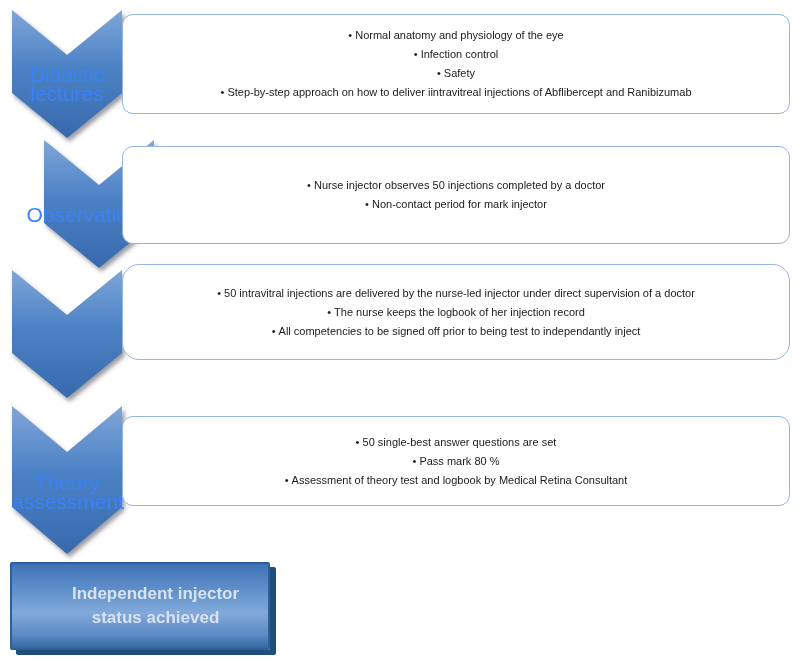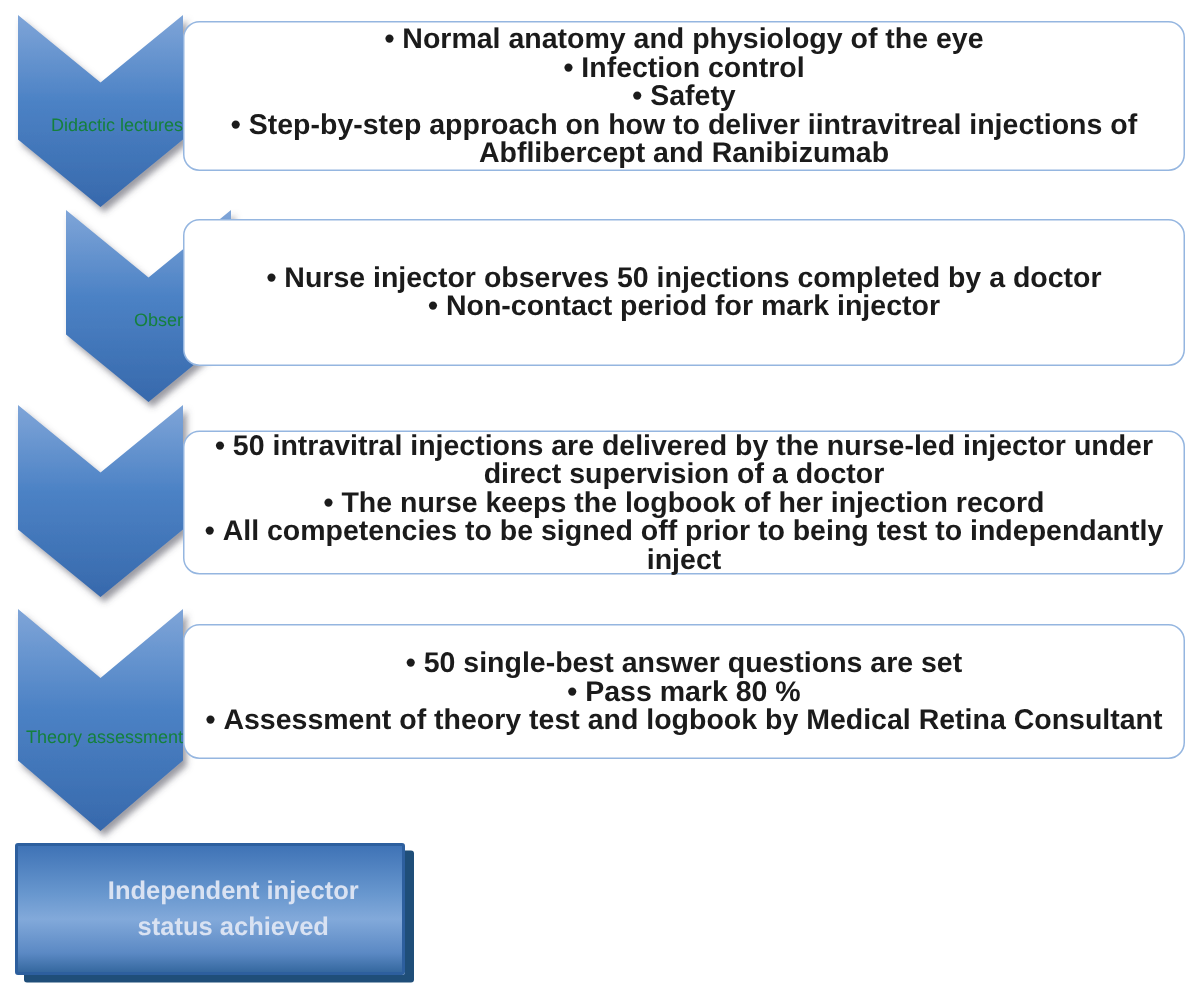--- a/index.html
+++ b/index.html
@@ -5,31 +5,31 @@
   html,body { margin:0; padding:0; background:#ffffff; }
   .canvas {
     position:relative; width:800px; height:661px; background:#ffffff;
     font-family:"Liberation Sans", sans-serif; overflow:hidden;
   }
   
   .chev { position:absolute; left:12px; width:110px; }
   .chev svg { display:block; overflow:visible; }
   .chev-label {
     position:absolute; left:0; right:0; top:58%; transform:translateY(-50%);
-    text-align:right; color:#15803d; font-size:12px; line-height:19px;
+    text-align:center; color:#3b82f6; font-size:21px; line-height:19px;
   }
   
   .panel {
     position:absolute; left:122px; width:668px; box-sizing:border-box;
     background:#ffffff; border:1.5px solid #95b6e0; border-radius:11px;
     display:flex; flex-direction:column; justify-content:center; align-items:center;
     padding:2px 12px; text-align:center;
   }
   .bullet {
-    font-size:19px; font-weight:bold; color:#1b1b1b; line-height:19px; max-width:644px;
+    font-size:11px; font-weight:normal; color:#1b1b1b; line-height:19px; max-width:644px;
   }
   .bullet::before { content:"\2022\00a0"; }
   
   .final-box {
     position:absolute; left:10px; top:562px; width:260px; height:88px; box-sizing:border-box;
     background:linear-gradient(180deg,#3f73b6 0%, #6897ce 38%, #82a9da 58%, #5b89c4 85%, #35689f 100%);
     border:2px solid #2d5f9e; border-radius:2px;
     box-shadow:6px 5px 0 #1f4e79;
     display:flex; align-items:center; justify-content:center; text-align:center;padding-left:31px;
   }
@@ -74,21 +74,21 @@
   <div class="panel" style="top:146px; height:98px;">
     <div class="bullet">Nurse injector observes 50 injections completed by a doctor</div>
     <div class="bullet">Non-contact period for mark injector</div>
   </div>
 
   <div class="chev" style="top:270px; height:128px;">
     <svg width="110" height="128" viewBox="0 0 110 128">
       <polygon points="0,0 55,45 110,0 110,83 55,128 0,83" fill="url(#chevGrad)" filter="url(#chevShadow)"></polygon>
     </svg>
   </div>
-  <div class="panel" style="top:287px; height:96px;">
+  <div class="panel" style="top:264px; height:96px;border-radius:17px;">
     <div class="bullet">50 intravitral injections are delivered by the nurse-led injector under direct supervision of a doctor</div>
     <div class="bullet">The nurse keeps the logbook of her injection record</div>
     <div class="bullet">All competencies to be signed off prior to being test to independantly inject</div>
   </div>
 
   <div class="chev" style="top:406px; height:148px;">
     <svg width="110" height="148" viewBox="0 0 110 148">
       <polygon points="0,0 55,46 110,0 110,101 55,148 0,101" fill="url(#chevGrad)" filter="url(#chevShadow)"></polygon>
     </svg>
     <div class="chev-label">Theory assessment</div>

